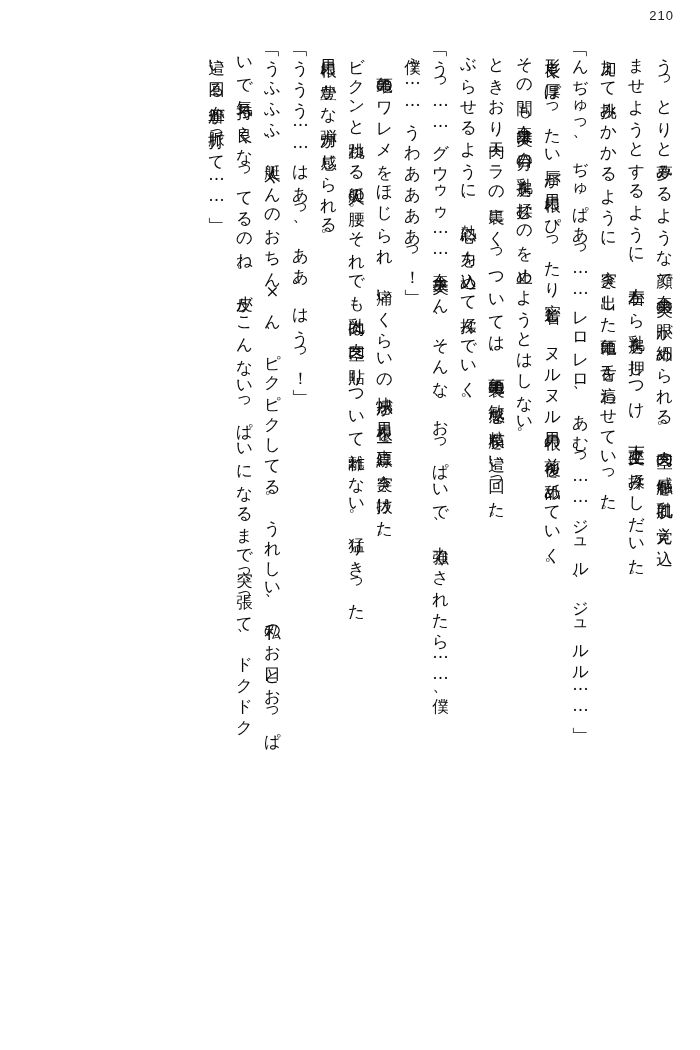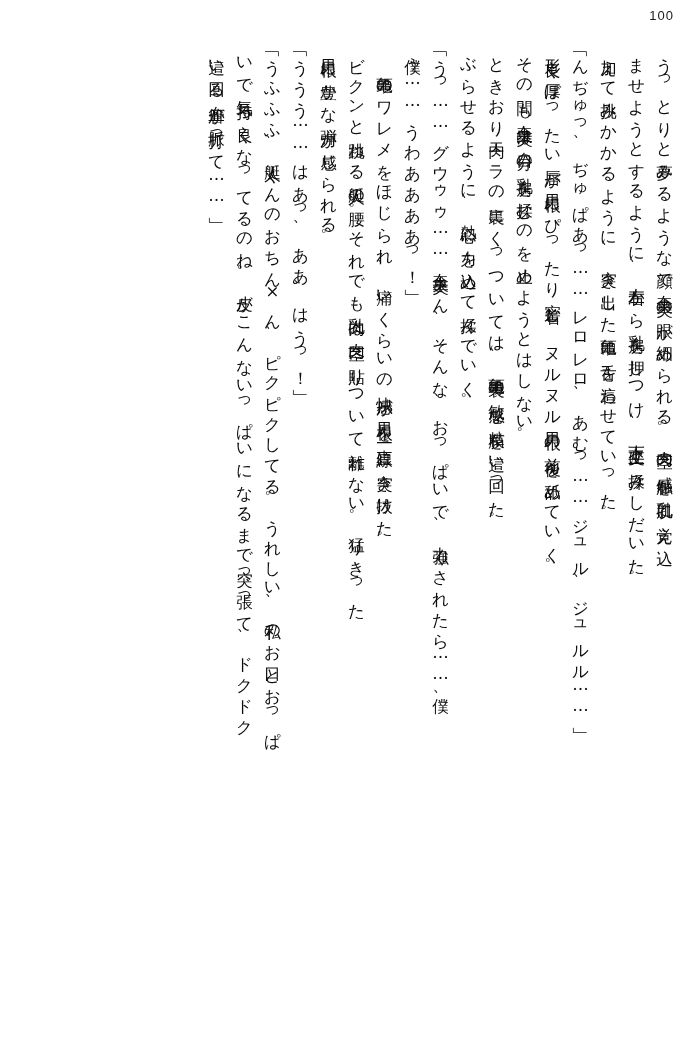--- a/index.html
+++ b/index.html
@@ -52,21 +52,21 @@
   }
   .vline.indent {
     padding-top: 18px;
     box-sizing: border-box;
   }
 </style>
 </head>
 <body>
 
 <div class="page">
-  <div class="page-number">100</div>
+  <div class="page-number">210</div>
   <div class="text-frame">
     <div class="vline">うっとりと夢みるような顔で奈央美の眼が細められる。肉茎の感触を乳肌に覚え込</div>
     <div class="vline">ませようとするように、左右から乳房を押しつけ、上下交互に揉みしだいた。</div>
     <div class="vline">加えて挑みかかるように、突き出した亀頭に舌を這わせていった。</div>
     <div class="vline">「んぢゅっ、ぢゅぱあっ……レロレロ、あむっ……ジュル、ジュルル……」</div>
     <div class="vline">形良く厚ぼったい唇が男根にぴったり密着し、ヌルヌル男根の前後を舐めていく。</div>
     <div class="vline">その間も奈央美は自分の乳房を揉むのを止めようとはしない。</div>
     <div class="vline">ときおり肉エラの裏にくっついては、亀頭裏の敏感な粘膜を這い回った。</div>
     <div class="vline">ぶらせるように、熱心に力を込めて揉んでいく。</div>
     <div class="vline">「うっ……グウゥゥ……奈央美さん、そんな、おっぱいで、力強くされたら……僕、</div>

